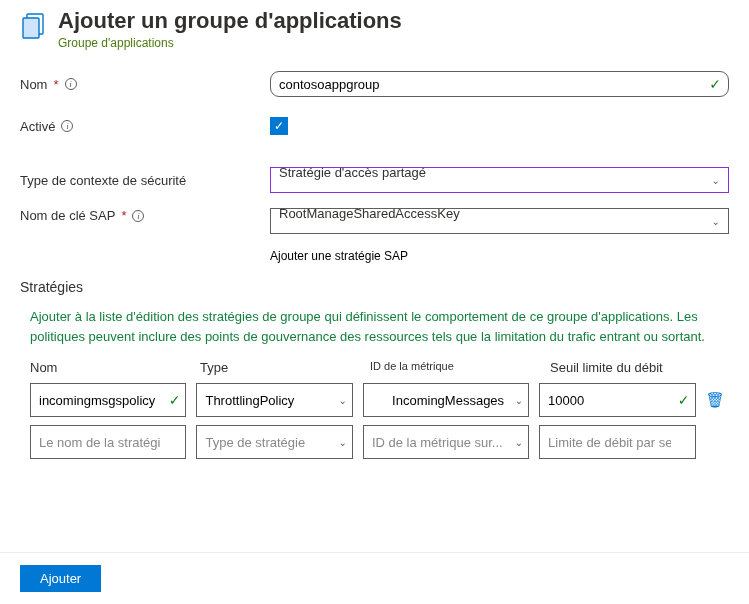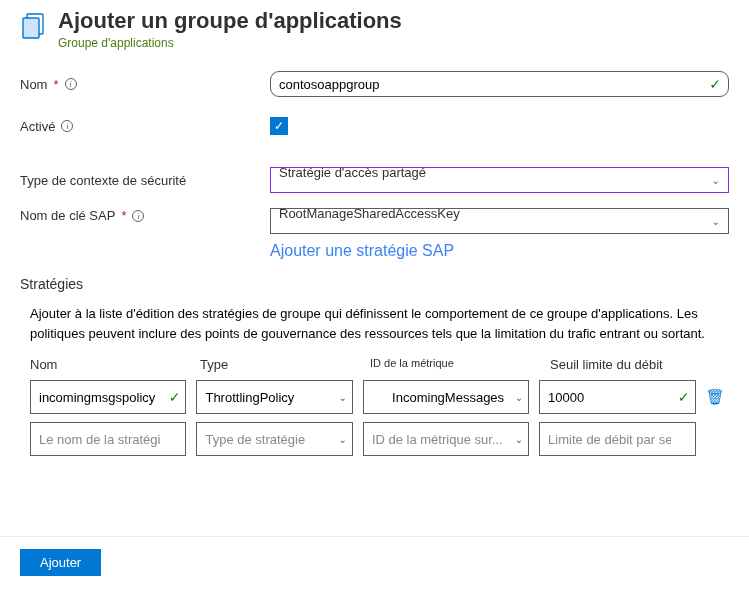--- a/index.html
+++ b/index.html
@@ -126,26 +126,26 @@
     }
     .chevron {
       position: absolute;
       right: 8px;
       top: 50%;
       transform: translateY(-50%);
       font-size: 10px;
       color: #605e5c;
     }
     .link {
-      color: #3b82f6;
-      font-size: 16px;
+      color: #000000;
+      font-size: 12px;
       text-decoration: none;
       cursor: pointer;
       display: inline-block;
-      margin-top: 8px;
+      margin-top: 15px;
     }
     .copy-input-wrapper {
       display: flex;
       width: 100%;
     }
     .copy-input {
       flex: 1;
       height: 26px;
       border: 1px solid #605e5c;
       padding: 0 8px;
@@ -166,21 +166,21 @@
       font-size: 13px;
       color: #605e5c;
     }
     .section-title {
       font-size: 14px;
       color: #323130;
       margin: 16px 0 12px 20px;
     }
     .section-desc {
       font-size: 13px;
-      color: #000000;
+      color: #15803d;
       padding: 0 20px 0 30px;
       line-height: 1.5;
       margin-bottom: 14px;
     }
     .table {
       padding: 0 20px 0 30px;
     }
     .table-header {
       display: flex;
       gap: 10px;
@@ -223,21 +223,21 @@
     .cell-wrapper .chevron { font-size: 10px; color: #605e5c; }
     .cell-wrapper .check-inside { color: #107c10; font-size: 14px; }
     .cell-placeholder { color: #888; }
     .delete-icon {
       color: #0078d4;
       font-size: 15px;
       cursor: pointer;
     }
     .footer {
       position: absolute;
-      bottom: 16px;
+      bottom: 0;
       left: 0;
       right: 0;
       padding: 12px 20px;
       border-top: 1px solid #edebe9;
     }
     .btn-primary {
       background: #0078d4;
       color: white;
       border: none;
       padding: 6px 20px;

